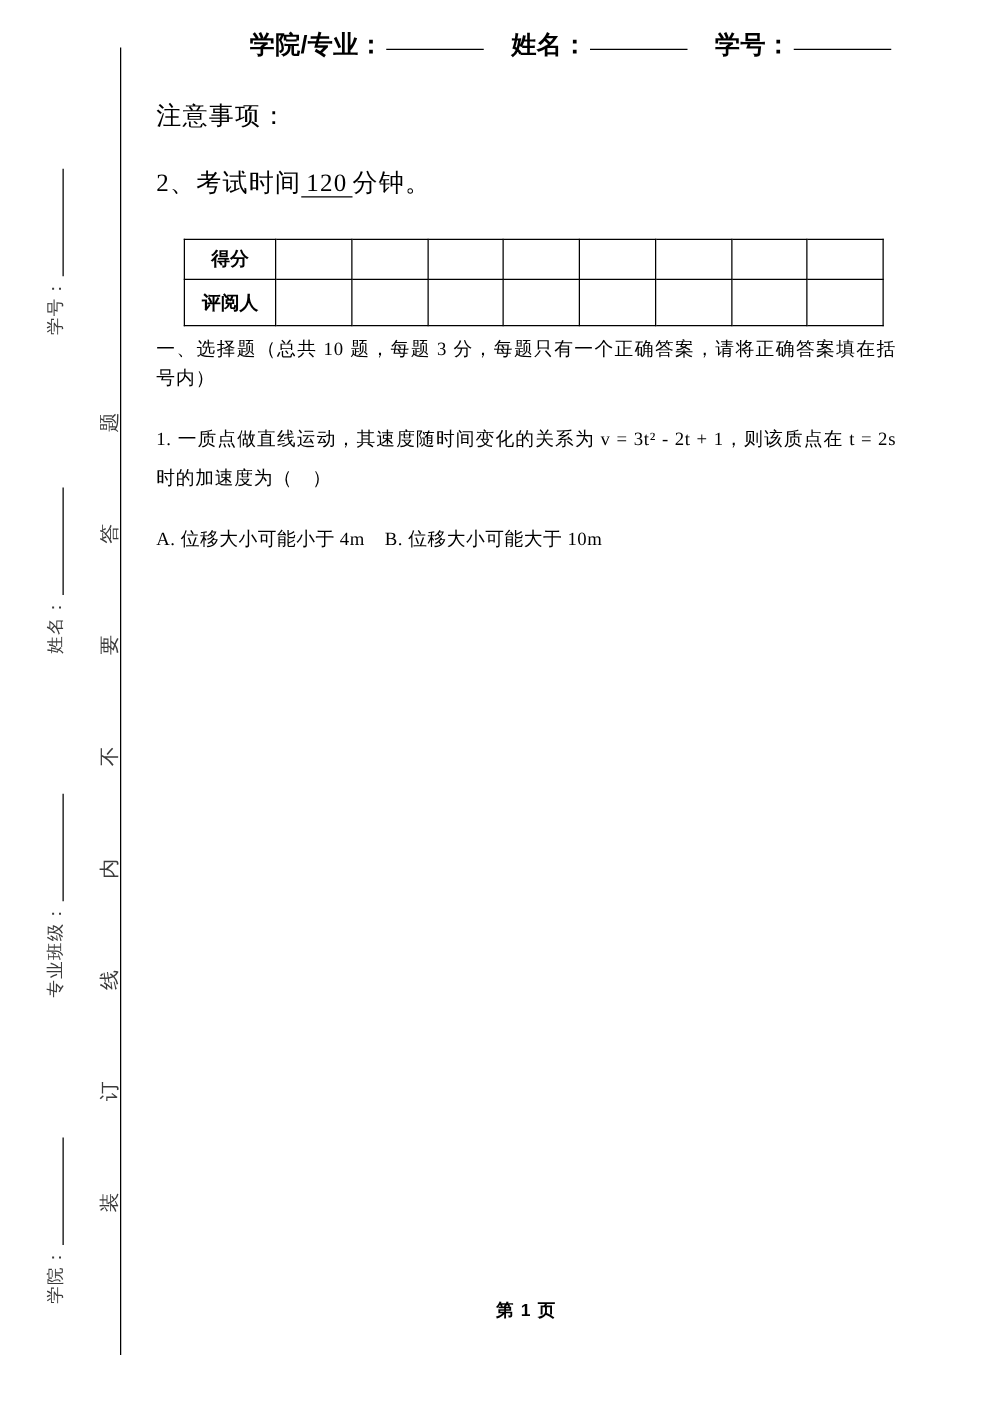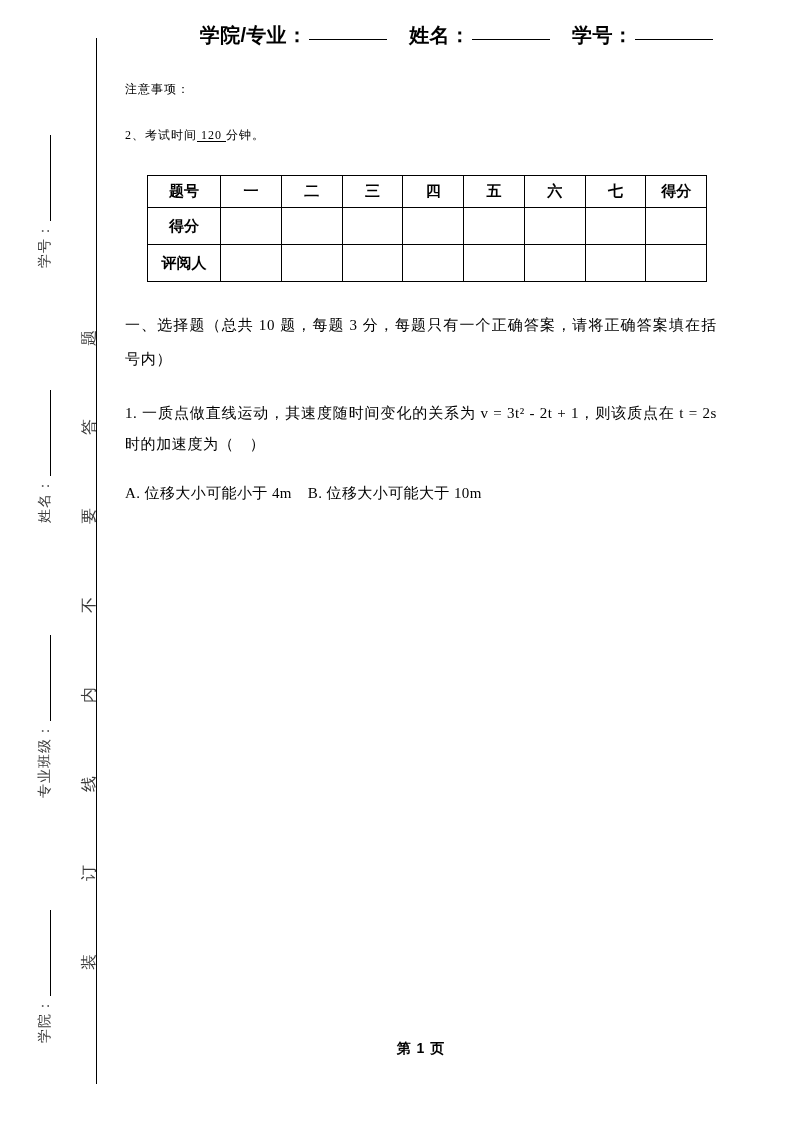--- a/index.html
+++ b/index.html
@@ -106,21 +106,21 @@
     display: inline-block;
     width: 78px;
     border-bottom: 1.4px solid #000;
     margin: 0 4px 0 2px;
     vertical-align: 2px;
     height: 13px;
   }
   #id-row .gap { display:inline-block; width: 18px; }
 
   .note {
-    font-size: 12px;
+    font-size: 20px;
     line-height: 1;
     letter-spacing: 1px;
     margin-top: 34px;
   }
   .note .ul {
     display: inline-block;
     border-bottom: 1.3px solid #000;
     padding: 0 4px;
   }
 
@@ -140,23 +140,23 @@
     font-size: 15px;
     font-weight: bold;
     height: 36px;
     padding: 0;
   }
   #score-table tr:first-child td { height: 31px; }
   #score-table td.rowhead { width: 72px; }
 
   
   .section-head {
-    margin-top: 26px;
-    font-size: 15px;
-    line-height: 34px;
+    margin-top: 8px;
+    font-size: 15px;
+    line-height: 23px;
     letter-spacing: 0.8px;
     text-align: justify;
   }
   .q-stem {
     margin-top: 22px;
     font-size: 15px;
     line-height: 31px;
     letter-spacing: 0.6px;
     text-align: justify;
   }
@@ -220,31 +220,20 @@
     <div id="id-row">
       <span>学院/专业：</span><span class="blank-md"></span><span class="gap"></span><span>姓名：</span><span class="blank-md"></span><span class="gap"></span><span>学号：</span><span class="blank-md"></span>
     </div>
 
     <div class="note">注意事项：</div>
     <div class="note"><span>2、考试时间</span><span class="ul">120</span><span>分钟。</span></div>
 
     <table id="score-table">
       <tbody>
         <tr>
-          <td class="rowhead">题号</td>
-          <td>一</td>
-          <td>二</td>
-          <td>三</td>
-          <td>四</td>
-          <td>五</td>
-          <td>六</td>
-          <td>七</td>
-          <td>得分</td>
-        </tr>
-        <tr>
           <td class="rowhead">得分</td>
           <td></td>
           <td></td>
           <td></td>
           <td></td>
           <td></td>
           <td></td>
           <td></td>
           <td></td>
         </tr>

